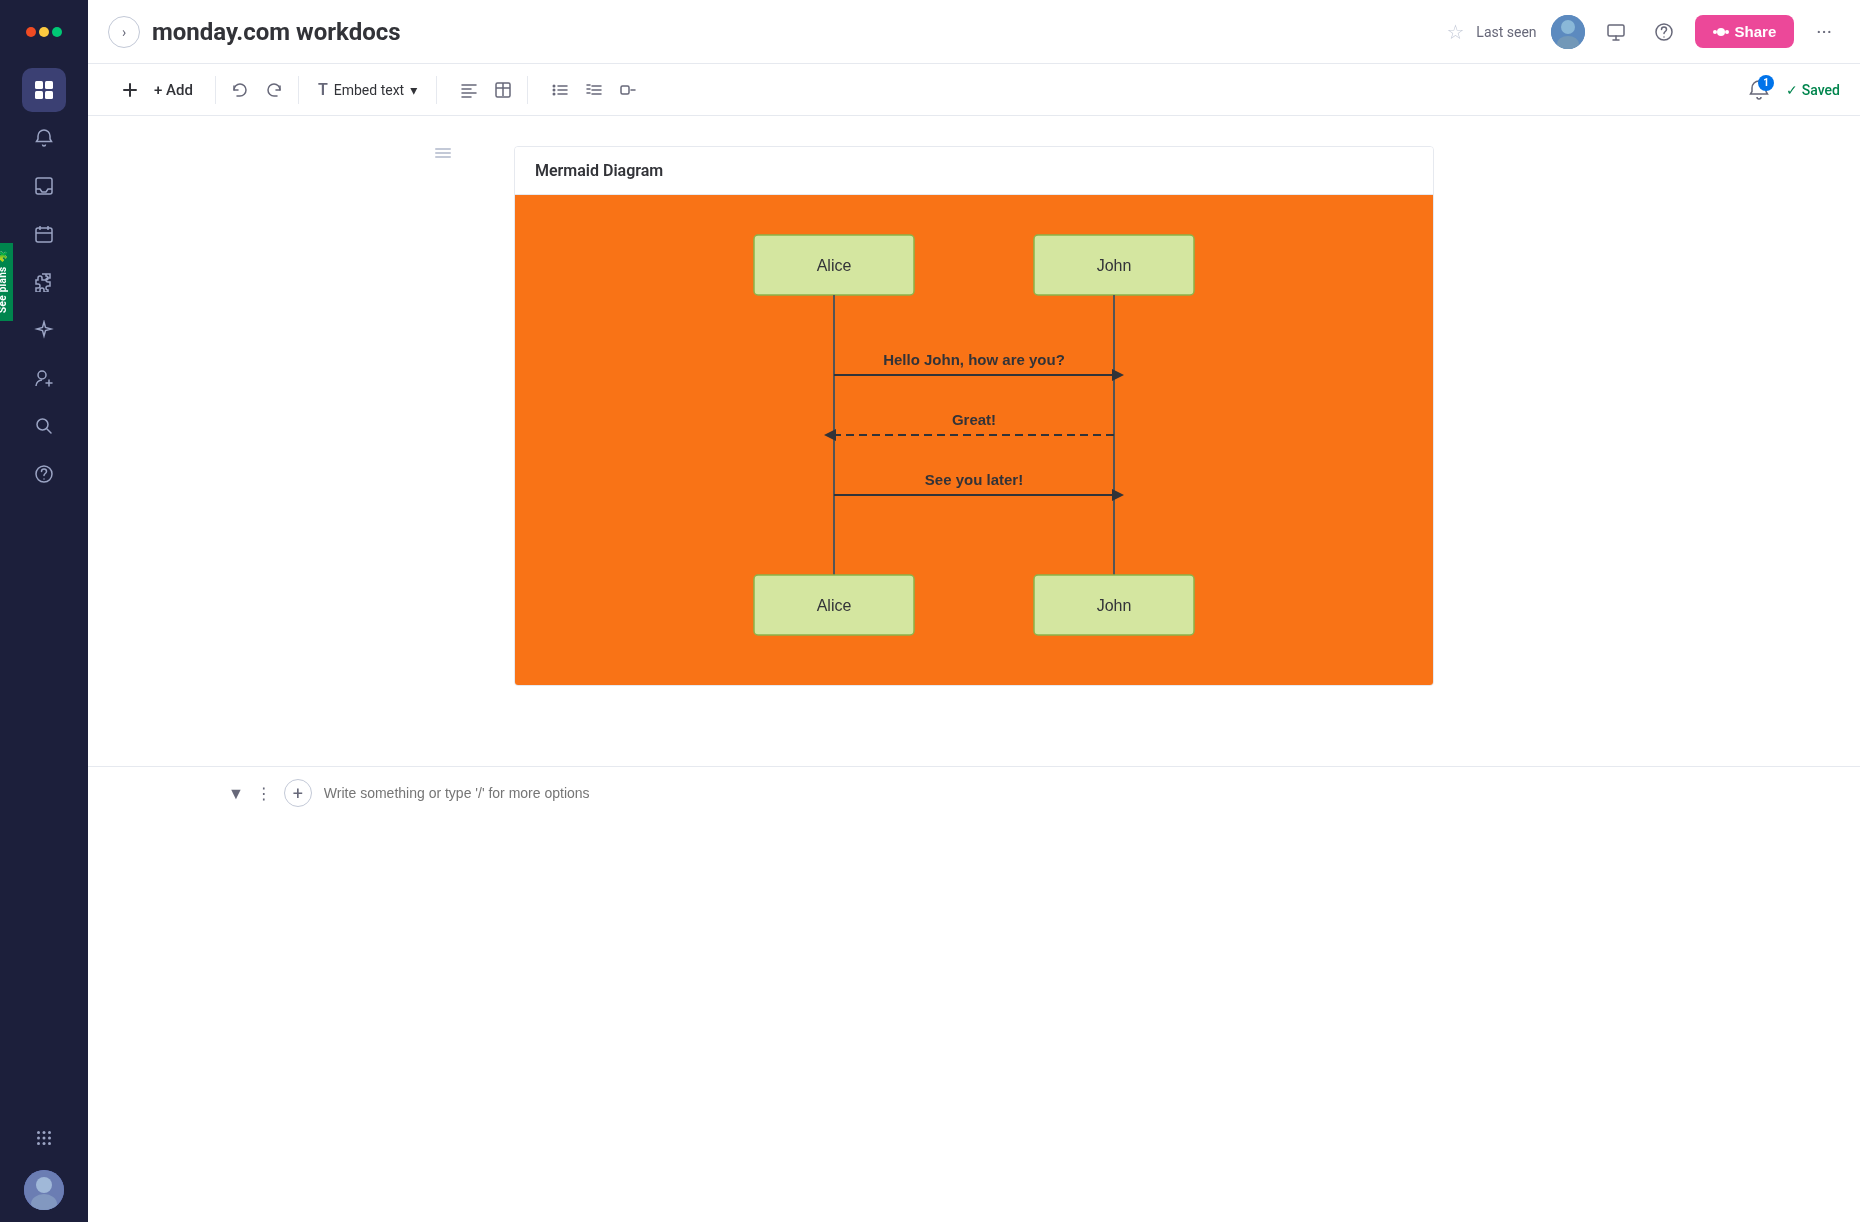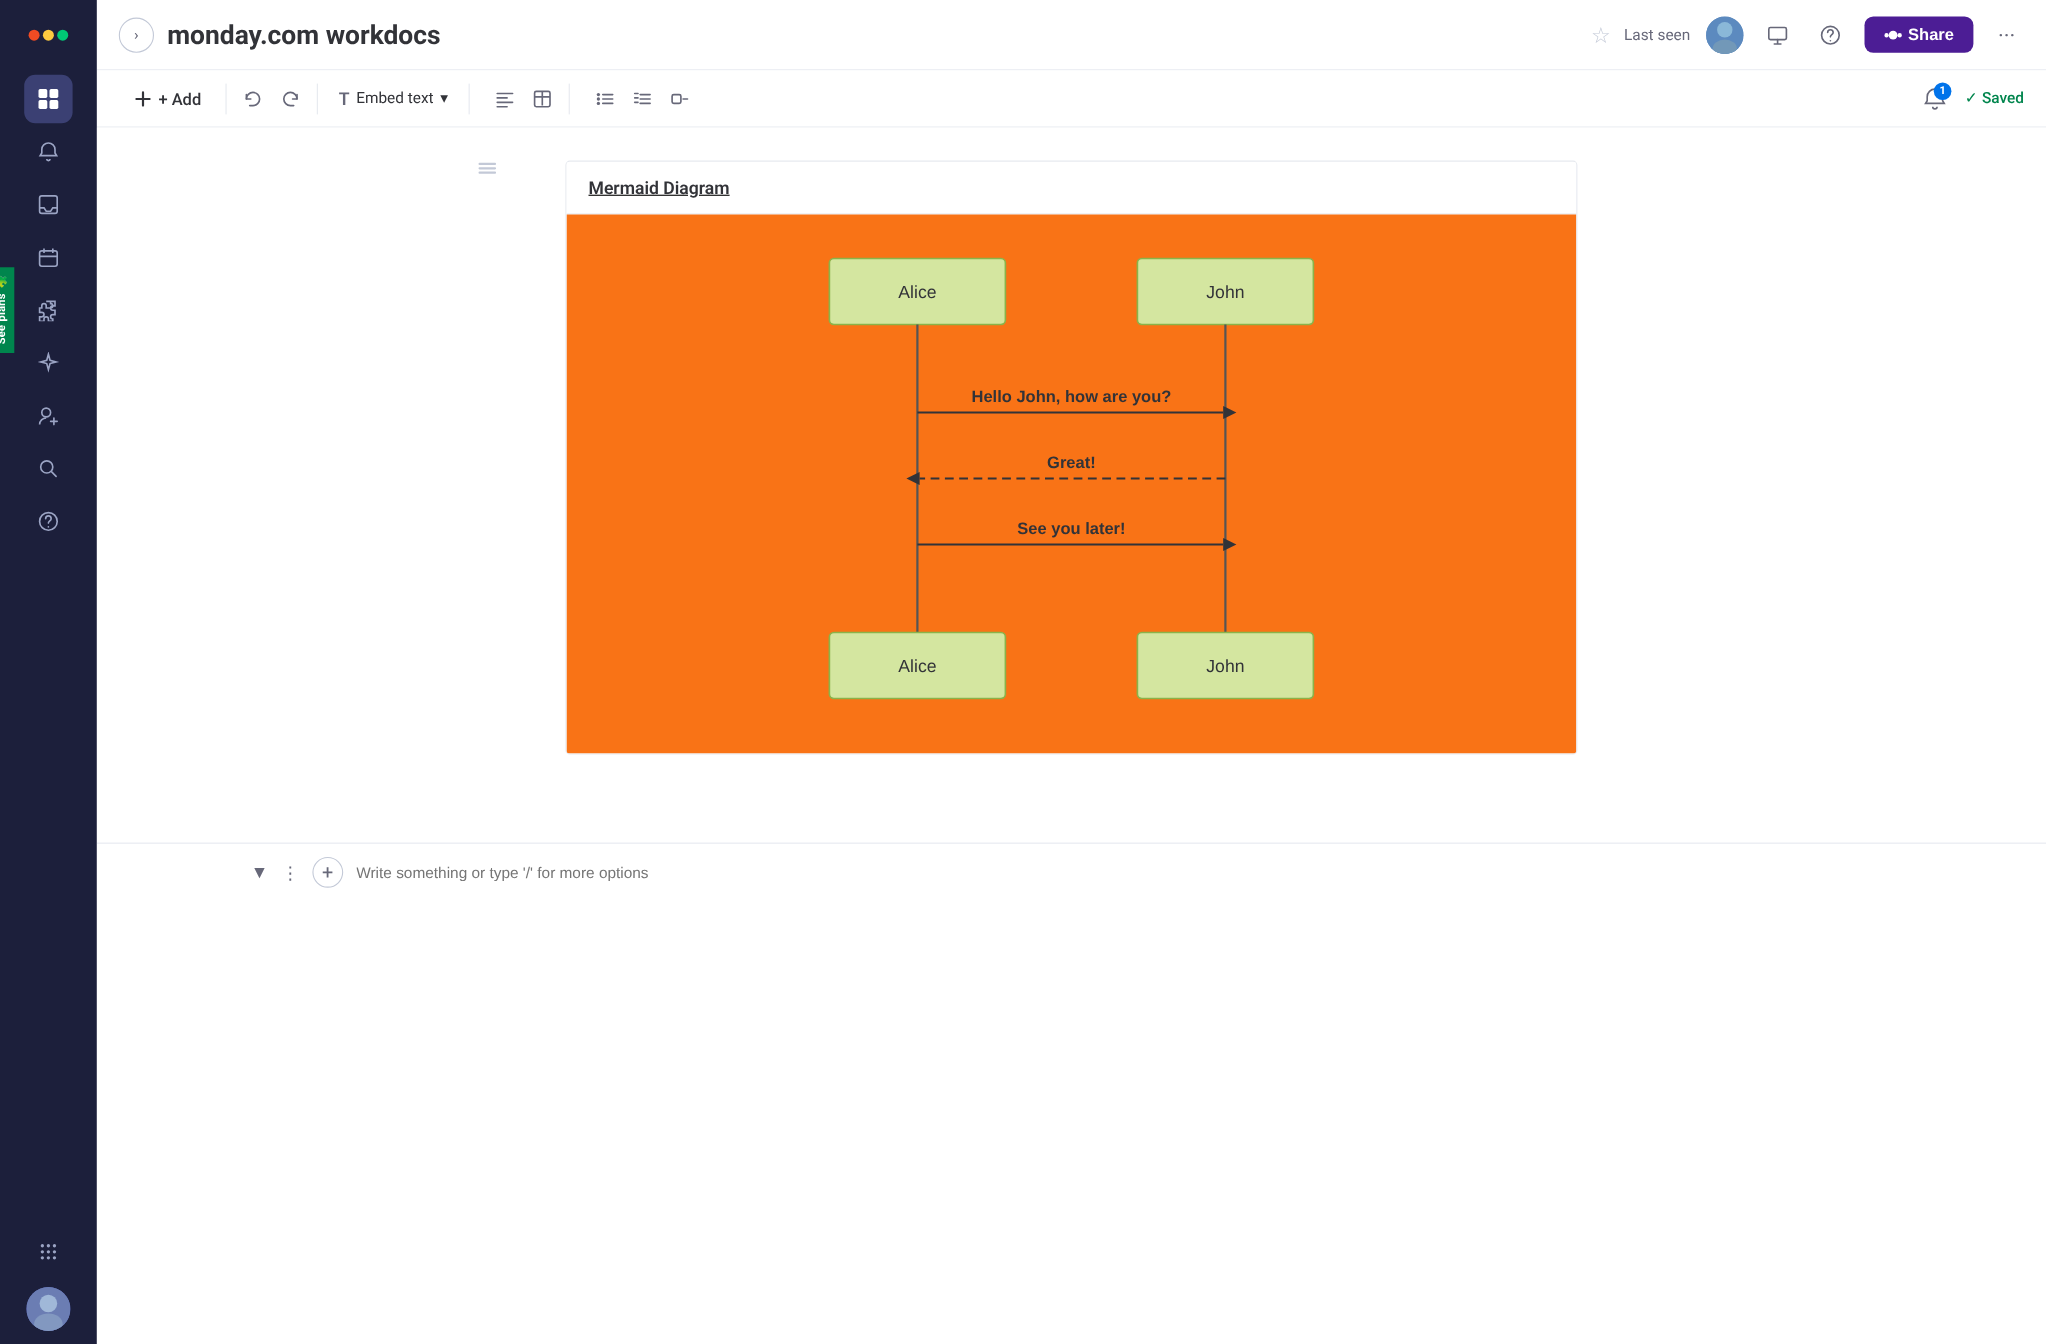--- a/index.html
+++ b/index.html
@@ -146,21 +146,21 @@
       height: 34px;
       display: flex;
       align-items: center;
       justify-content: center;
       border-radius: 6px;
       cursor: pointer;
       color: #676879;
       font-size: 18px;
     }
     .share-btn {
-      background: #4c1d95;
+      background: #ec4899;
       color: white;
       border: none;
       border-radius: 8px;
       padding: 8px 18px;
       font-size: 15px;
       font-weight: 600;
       cursor: pointer;
       display: flex;
       align-items: center;
       gap: 6px;
@@ -178,21 +178,21 @@
       align-items: center;
       padding: 0 20px;
       height: 52px;
       border-bottom: 1px solid #e6e9ef;
       background: #fff;
       gap: 0;
     }
     .toolbar-add {
       display: flex;
       align-items: center;
-      gap: 6px;
+      gap: 16px;
       padding: 6px 14px;
       border-radius: 6px;
       cursor: pointer;
       font-size: 15px;
       color: #323338;
       font-weight: 500;
     }
     .toolbar-divider {
       width: 1px;
       height: 28px;
@@ -307,21 +307,20 @@
       color: #323338;
       margin-bottom: 28px;
       line-height: 1.4;
     }
 
     
     .diagram-section {
       border: 1.5px solid #e6e9ef;
       border-radius: 4px;
       overflow: hidden;
-      text-decoration: underline;
     }
     .diagram-title-bar {
       padding: 14px 20px;
       font-size: 16px;
       font-weight: 600;
       color: #323338;
       border-bottom: 1.5px solid #e6e9ef;
       background: #fff;
     }
     .diagram-body {

